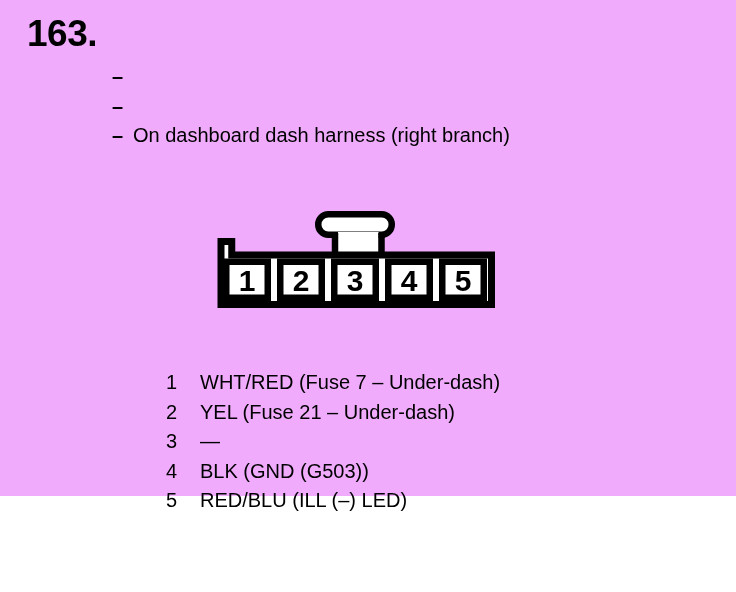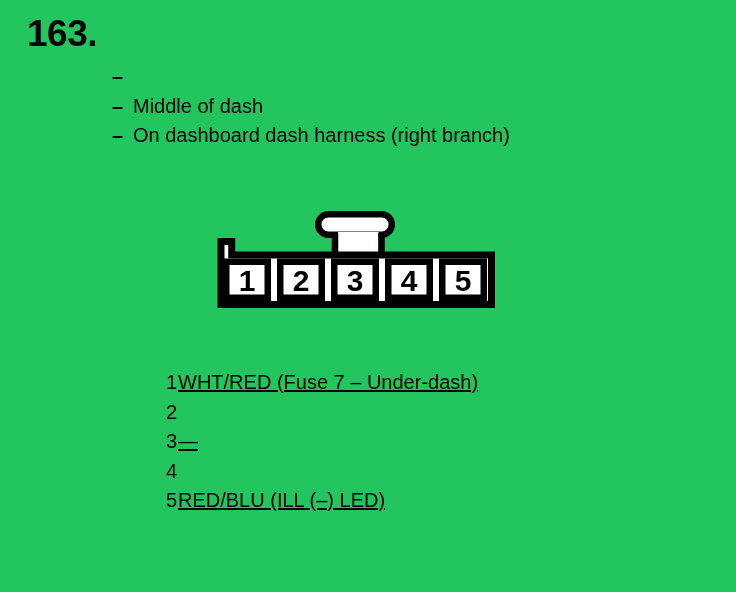--- a/index.html
+++ b/index.html
@@ -4,21 +4,21 @@
 <style>
   * { margin: 0; padding: 0; box-sizing: border-box; }
   html, body {
     width: 736px; height: 592px;
     background: #ffffff;
     font-family: "Liberation Sans", sans-serif;
     color: #000000;
     overflow: hidden;
     position: relative;
   }
-  .page { position: absolute; left: 0; top: 0; width: 736px; height: 592px; background: #22c55e; }
+  .page { position: absolute; left: 0; top: 0; width: 736px; height: 496px; background: #f0abfc; }
 
   
   .title-row {
     position: absolute; left: 27px; top: 13px;
     display: flex; align-items: baseline;
     font-weight: bold; font-size: 37px; line-height: 42px;
     letter-spacing: -0.5px;
     white-space: nowrap;
   }
   .title-num { width: 85px; }
@@ -43,38 +43,37 @@
   }
 
   
   .pins {
     position: absolute; left: 165px; top: 368px;
     font-size: 20px; line-height: 29.5px;
     white-space: nowrap;
   }
   .pin-row { display: flex; }
   .pin-num { width: 12px; text-align: right; }
-  .pin-desc { margin-left: 1px; text-decoration: underline; }
+  .pin-desc { margin-left: 23px; }
 </style>
 </head>
 <body>
 
 <div class="page">
 
   <div class="title-row">
     <span class="title-num">163.</span>
   </div>
 
   <div class="details">
     <div class="detail-row">
       <span class="detail-dash">–</span>
     </div>
     <div class="detail-row">
       <span class="detail-dash">–</span>
-      <span>Middle of dash</span>
     </div>
     <div class="detail-row">
       <span class="detail-dash">–</span>
       <span>On dashboard dash harness (right branch)</span>
     </div>
   </div>
 
   <svg class="connector-svg" viewBox="200 200 320 130">
 
     <rect x="318.25" y="214.25" width="73.5" height="20.5" rx="10" fill="#ffffff" stroke="#000000" stroke-width="6.5"></rect>
@@ -98,27 +97,29 @@
     <text x="463" y="291" text-anchor="middle" fill="#000000">5</text>
   </svg>
 
   <div class="pins">
     <div class="pin-row">
       <span class="pin-num">1</span>
       <span class="pin-desc">WHT/RED (Fuse 7 – Under-dash)</span>
     </div>
     <div class="pin-row">
       <span class="pin-num">2</span>
+      <span class="pin-desc">YEL (Fuse 21 – Under-dash)</span>
     </div>
     <div class="pin-row">
       <span class="pin-num">3</span>
       <span class="pin-desc">—</span>
     </div>
     <div class="pin-row">
       <span class="pin-num">4</span>
+      <span class="pin-desc">BLK (GND (G503))</span>
     </div>
     <div class="pin-row">
       <span class="pin-num">5</span>
       <span class="pin-desc">RED/BLU (ILL (–) LED)</span>
     </div>
   </div>
 
 </div>
 
 </body></html>

